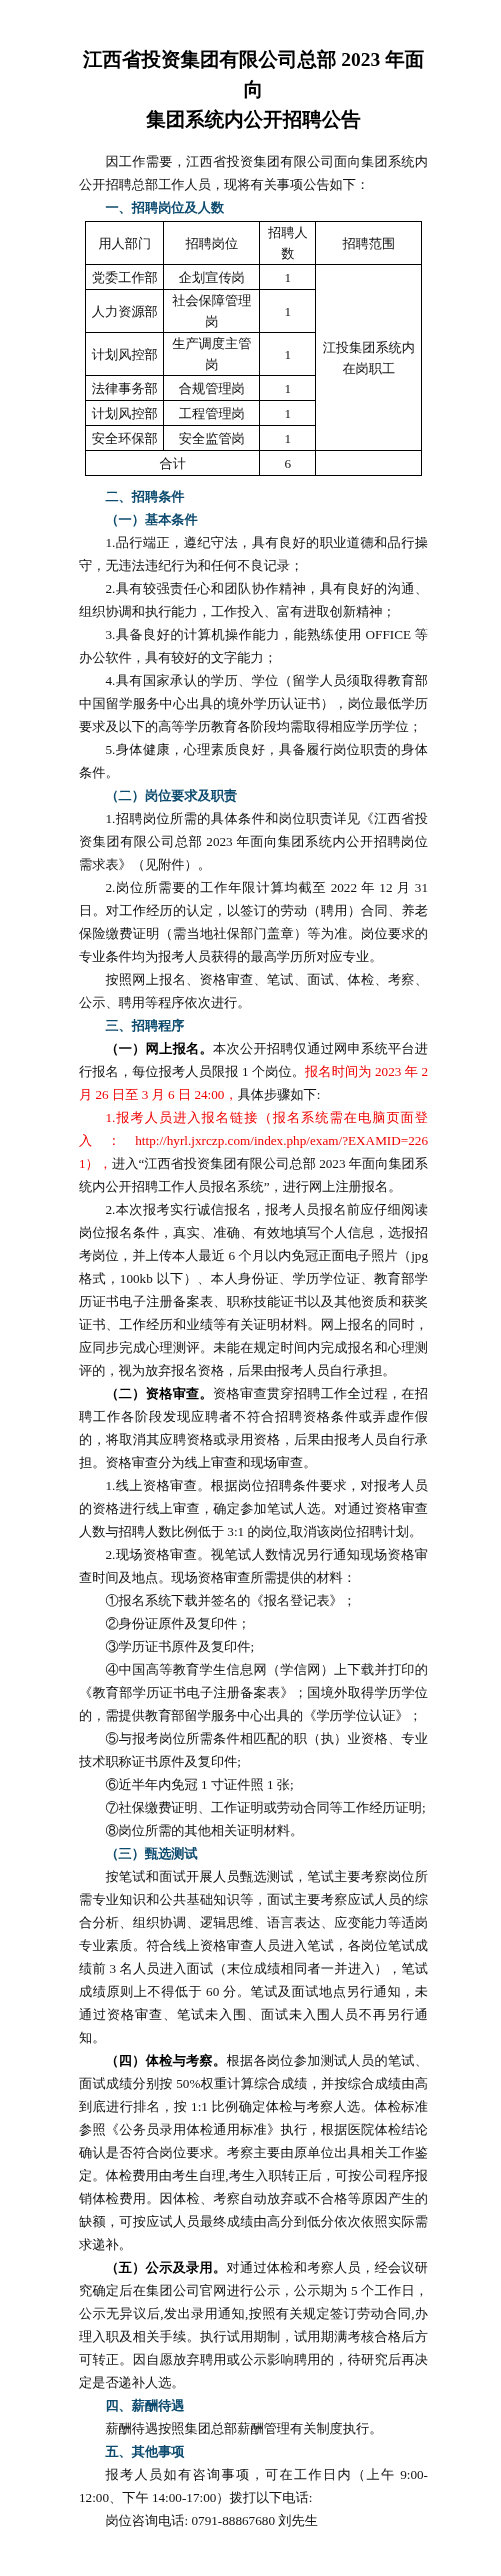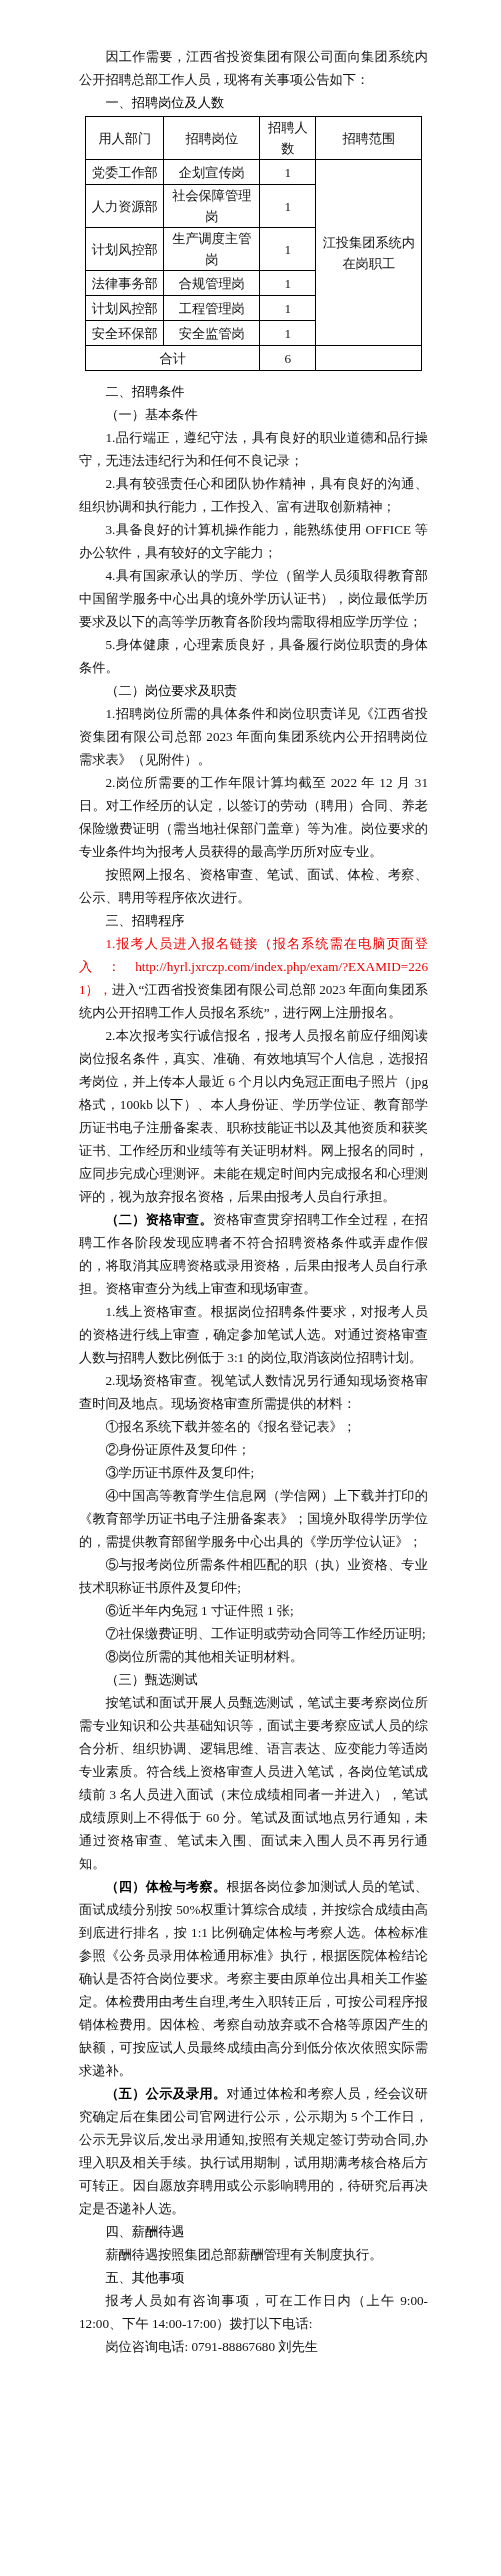--- a/index.html
+++ b/index.html
@@ -24,23 +24,23 @@
   }
   .flow{width:349px;}
   .para{
     font-size:13.2px;
     line-height:23px;
     text-align:justify;
     text-indent:2em;
     color:#111111;
   }
   .para.h1 .run, .para.h2 .run{
-    font-weight:normal;
+    font-weight:bold;
     font-family:"Liberation Sans","DejaVu Sans",sans-serif;
-    color:#000000;
+    color:#0c4a6e;
   }
   .run-bold{
     font-weight:bold;
     font-family:"Liberation Sans","DejaVu Sans",sans-serif;
     color:#000000;
   }
   .run-red{color:#ee0000;}
   .run-url{word-break:break-all;}
   table.recruit{
     border-collapse:collapse;
@@ -59,20 +59,24 @@
     font-weight:normal;
     color:#111111;
   }
   col.c1{width:78px;} col.c2{width:96px;} col.c3{width:56px;} col.c4{width:106px;}
 </style>
 </head>
 <body>
 
 <div class="page">
 
+  <div class="doc-title">
+    <div>江西省投资集团有限公司总部 2023 年面向</div>
+    <div>集团系统内公开招聘公告</div>
+  </div>
 
   <div class="flow" id="flow-before">
       <div class="para body"><span class="run">因工作需要，江西省投资集团有限公司面向集团系统内公开招聘总部工作人员，现将有关事项公告如下：</span></div>
       <div class="para h1"><span class="run">一、招聘岗位及人数</span></div>
     </div>
 
   <table class="recruit">
     <colgroup>
         <col class="c1">
         <col class="c2">
@@ -131,20 +135,21 @@
       <div class="para body"><span class="run">1.品行端正，遵纪守法，具有良好的职业道德和品行操守，无违法违纪行为和任何不良记录；</span></div>
       <div class="para body"><span class="run">2.具有较强责任心和团队协作精神，具有良好的沟通、组织协调和执行能力，工作投入、富有进取创新精神；</span></div>
       <div class="para body"><span class="run">3.具备良好的计算机操作能力，能熟练使用 OFFICE 等办公软件，具有较好的文字能力；</span></div>
       <div class="para body"><span class="run">4.具有国家承认的学历、学位（留学人员须取得教育部中国留学服务中心出具的境外学历认证书），岗位最低学历要求及以下的高等学历教育各阶段均需取得相应学历学位；</span></div>
       <div class="para body"><span class="run">5.身体健康，心理素质良好，具备履行岗位职责的身体条件。</span></div>
       <div class="para h2"><span class="run">（二）岗位要求及职责</span></div>
       <div class="para body"><span class="run">1.招聘岗位所需的具体条件和岗位职责详见《江西省投资集团有限公司总部 2023 年面向集团系统内公开招聘岗位需求表》（见附件）。</span></div>
       <div class="para body"><span class="run">2.岗位所需要的工作年限计算均截至 2022 年 12 月 31 日。对工作经历的认定，以签订的劳动（聘用）合同、养老保险缴费证明（需当地社保部门盖章）等为准。岗位要求的专业条件均为报考人员获得的最高学历所对应专业。</span></div>
       <div class="para body"><span class="run">按照网上报名、资格审查、笔试、面试、体检、考察、公示、聘用等程序依次进行。</span></div>
       <div class="para h1"><span class="run">三、招聘程序</span></div>
+      <div class="para body"><span class="run run-bold">（一）网上报名。</span><span class="run">本次公开招聘仅通过网申系统平台进行报名，每位报考人员限报 1 个岗位。</span><span class="run run-red">报名时间为 2023 年 2 月 26 日至 3 月 6 日 24:00，</span><span class="run">具体步骤如下:</span></div>
       <div class="para body"><span class="run run-red">1.报考人员进入报名链接（报名系统需在电脑页面登入：</span><span class="run run-red run-url">http://hyrl.jxrczp.com/index.php/exam/?EXAMID=2261），</span><span class="run">进入“江西省投资集团有限公司总部 2023 年面向集团系统内公开招聘工作人员报名系统”，进行网上注册报名。</span></div>
       <div class="para body"><span class="run">2.本次报考实行诚信报名，报考人员报名前应仔细阅读岗位报名条件，真实、准确、有效地填写个人信息，选报招考岗位，并上传本人最近 6 个月以内免冠正面电子照片（jpg 格式，100kb 以下）、本人身份证、学历学位证、教育部学历证书电子注册备案表、职称技能证书以及其他资质和获奖证书、工作经历和业绩等有关证明材料。网上报名的同时，应同步完成心理测评。未能在规定时间内完成报名和心理测评的，视为放弃报名资格，后果由报考人员自行承担。</span></div>
       <div class="para body"><span class="run run-bold">（二）资格审查。</span><span class="run">资格审查贯穿招聘工作全过程，在招聘工作各阶段发现应聘者不符合招聘资格条件或弄虚作假的，将取消其应聘资格或录用资格，后果由报考人员自行承担。资格审查分为线上审查和现场审查。</span></div>
       <div class="para body"><span class="run">1.线上资格审查。根据岗位招聘条件要求，对报考人员的资格进行线上审查，确定参加笔试人选。对通过资格审查人数与招聘人数比例低于 3:1 的岗位,取消该岗位招聘计划。</span></div>
       <div class="para body"><span class="run">2.现场资格审查。视笔试人数情况另行通知现场资格审查时间及地点。现场资格审查所需提供的材料：</span></div>
       <div class="para body"><span class="run">①报名系统下载并签名的《报名登记表》；</span></div>
       <div class="para body"><span class="run">②身份证原件及复印件；</span></div>
       <div class="para body"><span class="run">③学历证书原件及复印件;</span></div>
       <div class="para body"><span class="run">④中国高等教育学生信息网（学信网）上下载并打印的《教育部学历证书电子注册备案表》；国境外取得学历学位的，需提供教育部留学服务中心出具的《学历学位认证》；</span></div>
       <div class="para body"><span class="run">⑤与报考岗位所需条件相匹配的职（执）业资格、专业技术职称证书原件及复印件;</span></div>

